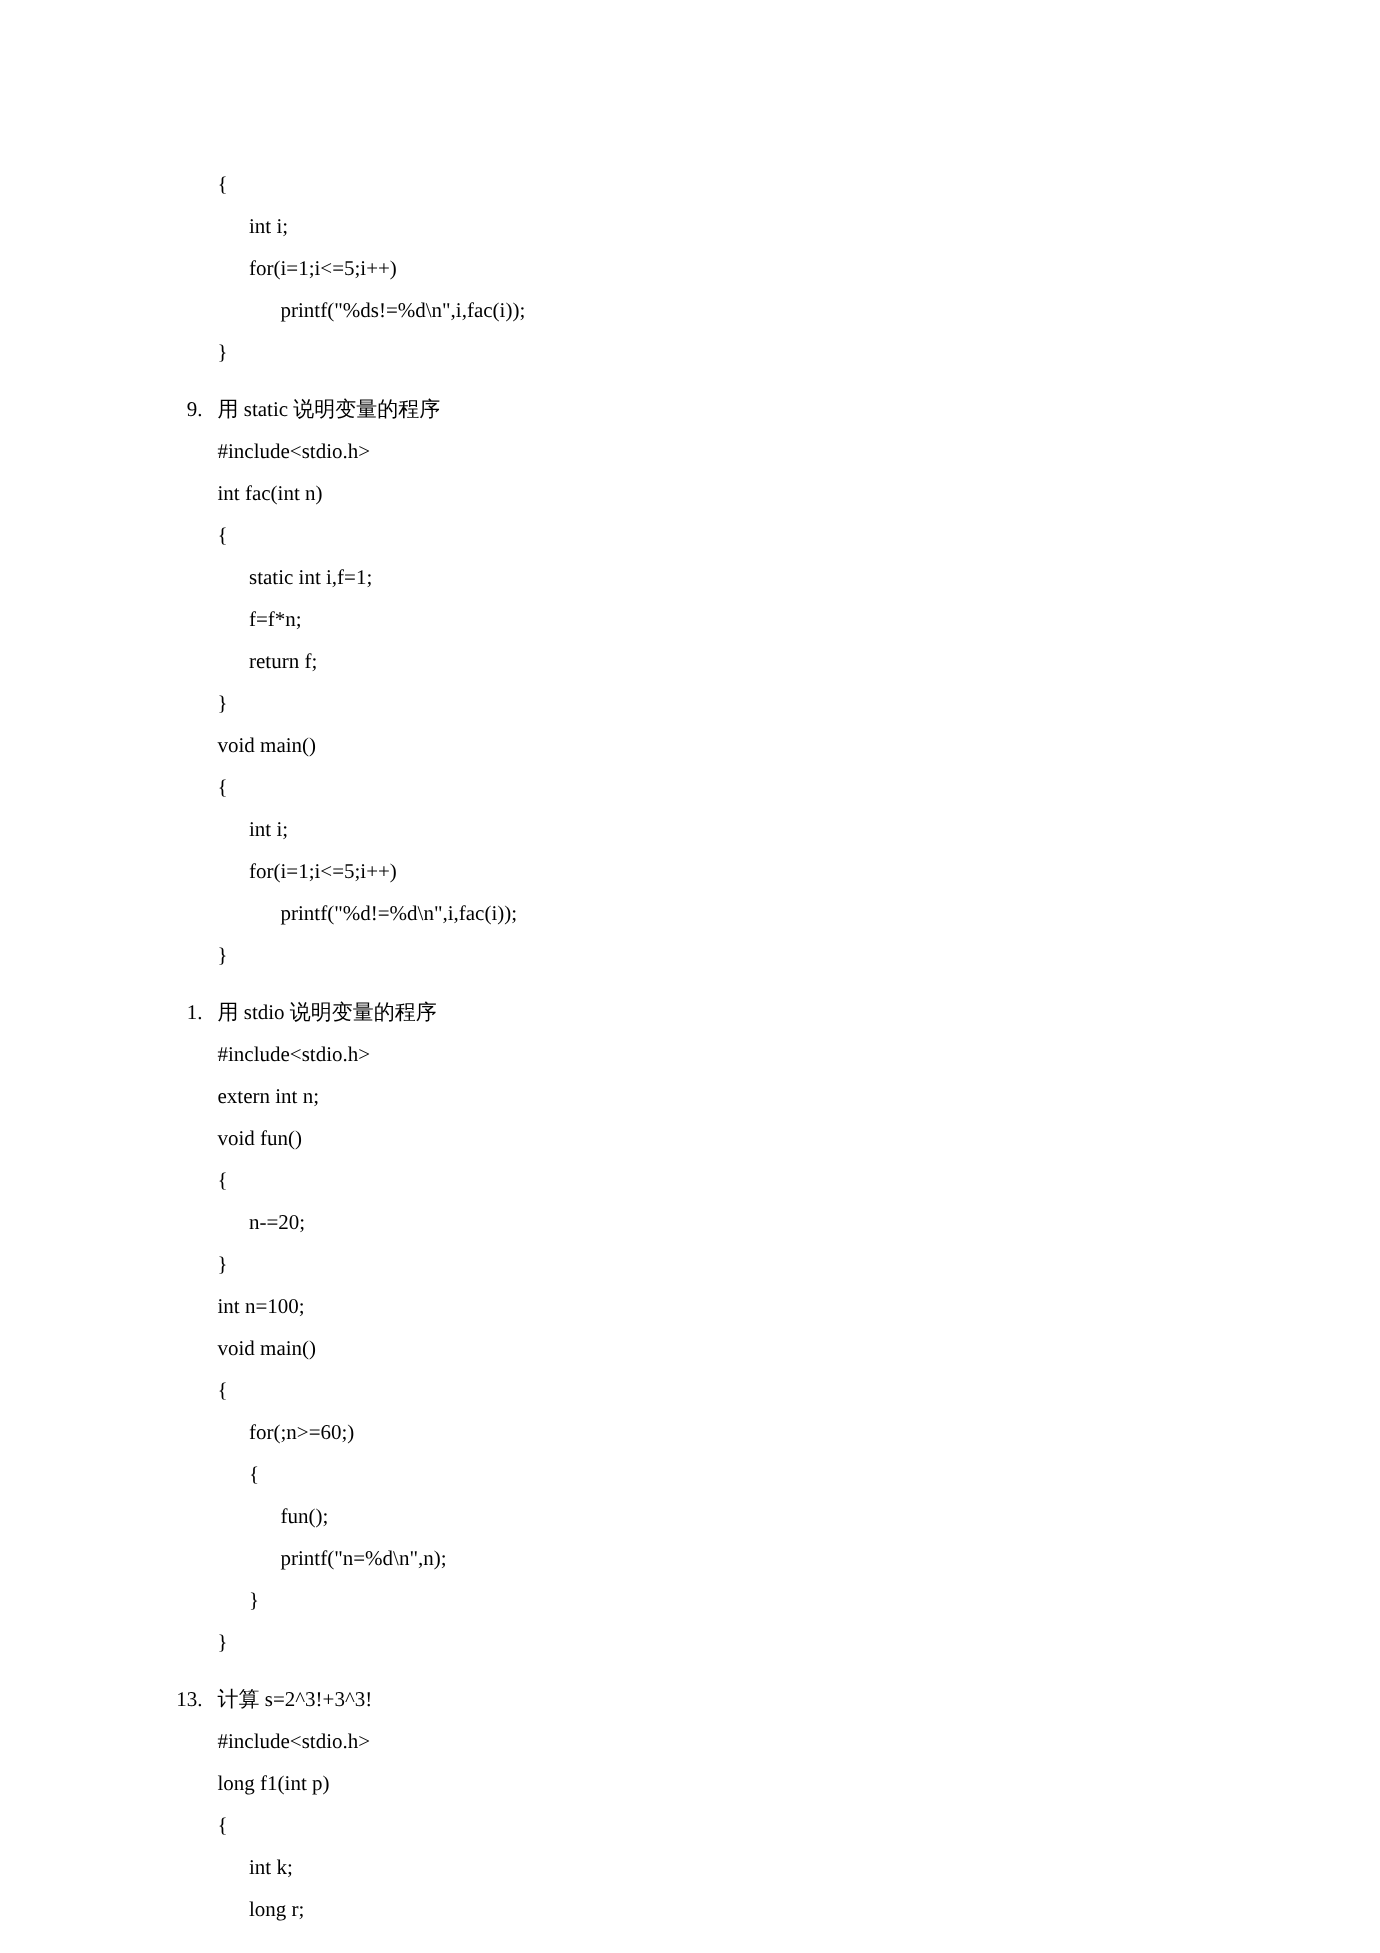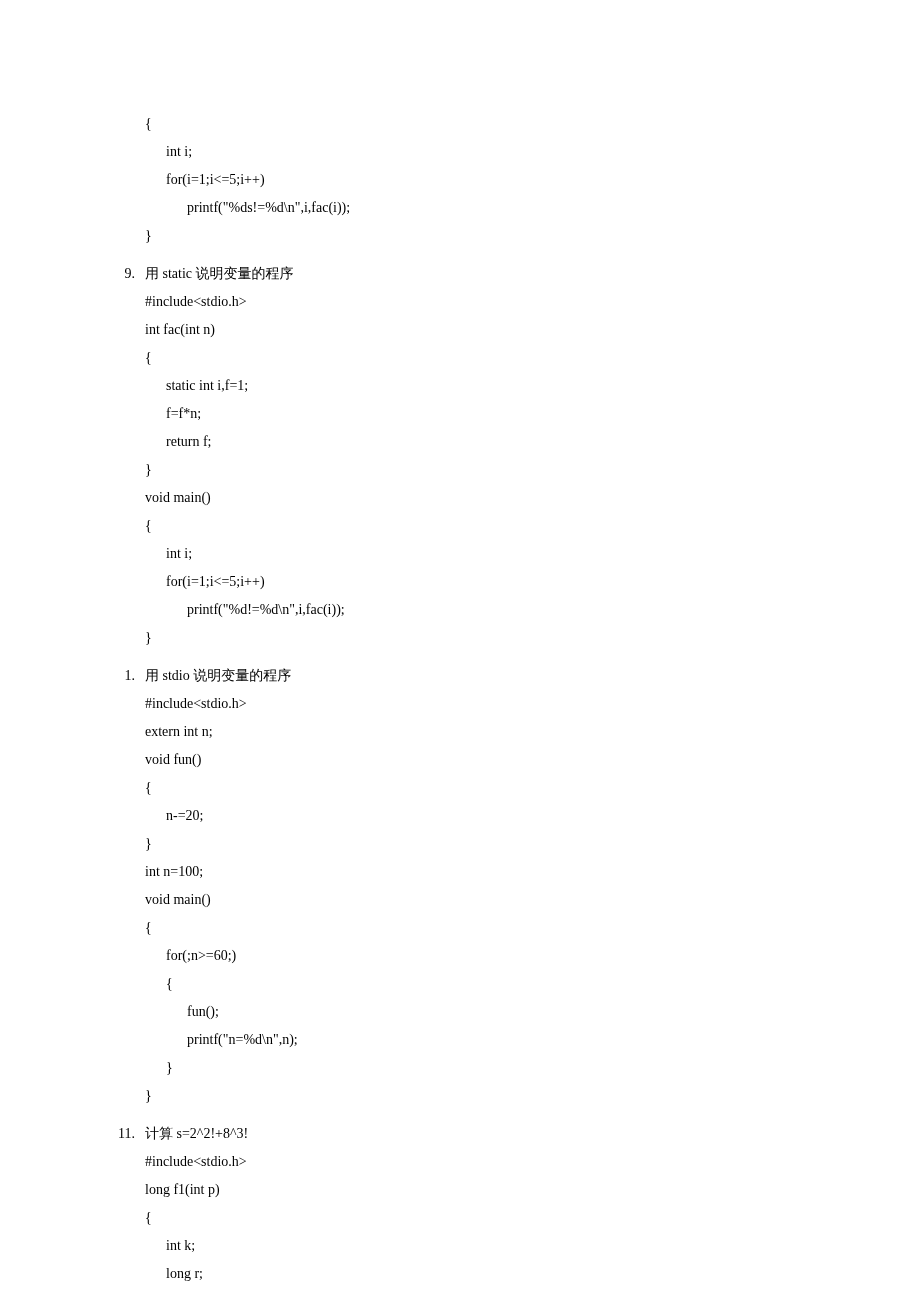--- a/index.html
+++ b/index.html
@@ -87,21 +87,21 @@
 {
       for(;n&gt;=60;)
       {
             fun();
             printf("n=%d\n",n);
       }
 }</span></div>
   </div>
 
   <div class="item">
-    <div class="marker"><span class="marker-inner">11.</span></div>
-    <div class="content"><span class="title-line">计算 s=2^2!+8^3!</span><span class="code-block">#include&lt;stdio.h&gt;
+    <div class="marker"><span class="marker-inner">13.</span></div>
+    <div class="content"><span class="title-line">计算 s=2^3!+3^3!</span><span class="code-block">#include&lt;stdio.h&gt;
 long f1(int p)
 {
       int k;
       long r;</span></div>
   </div>
 
 </div>
 
 </body></html>

